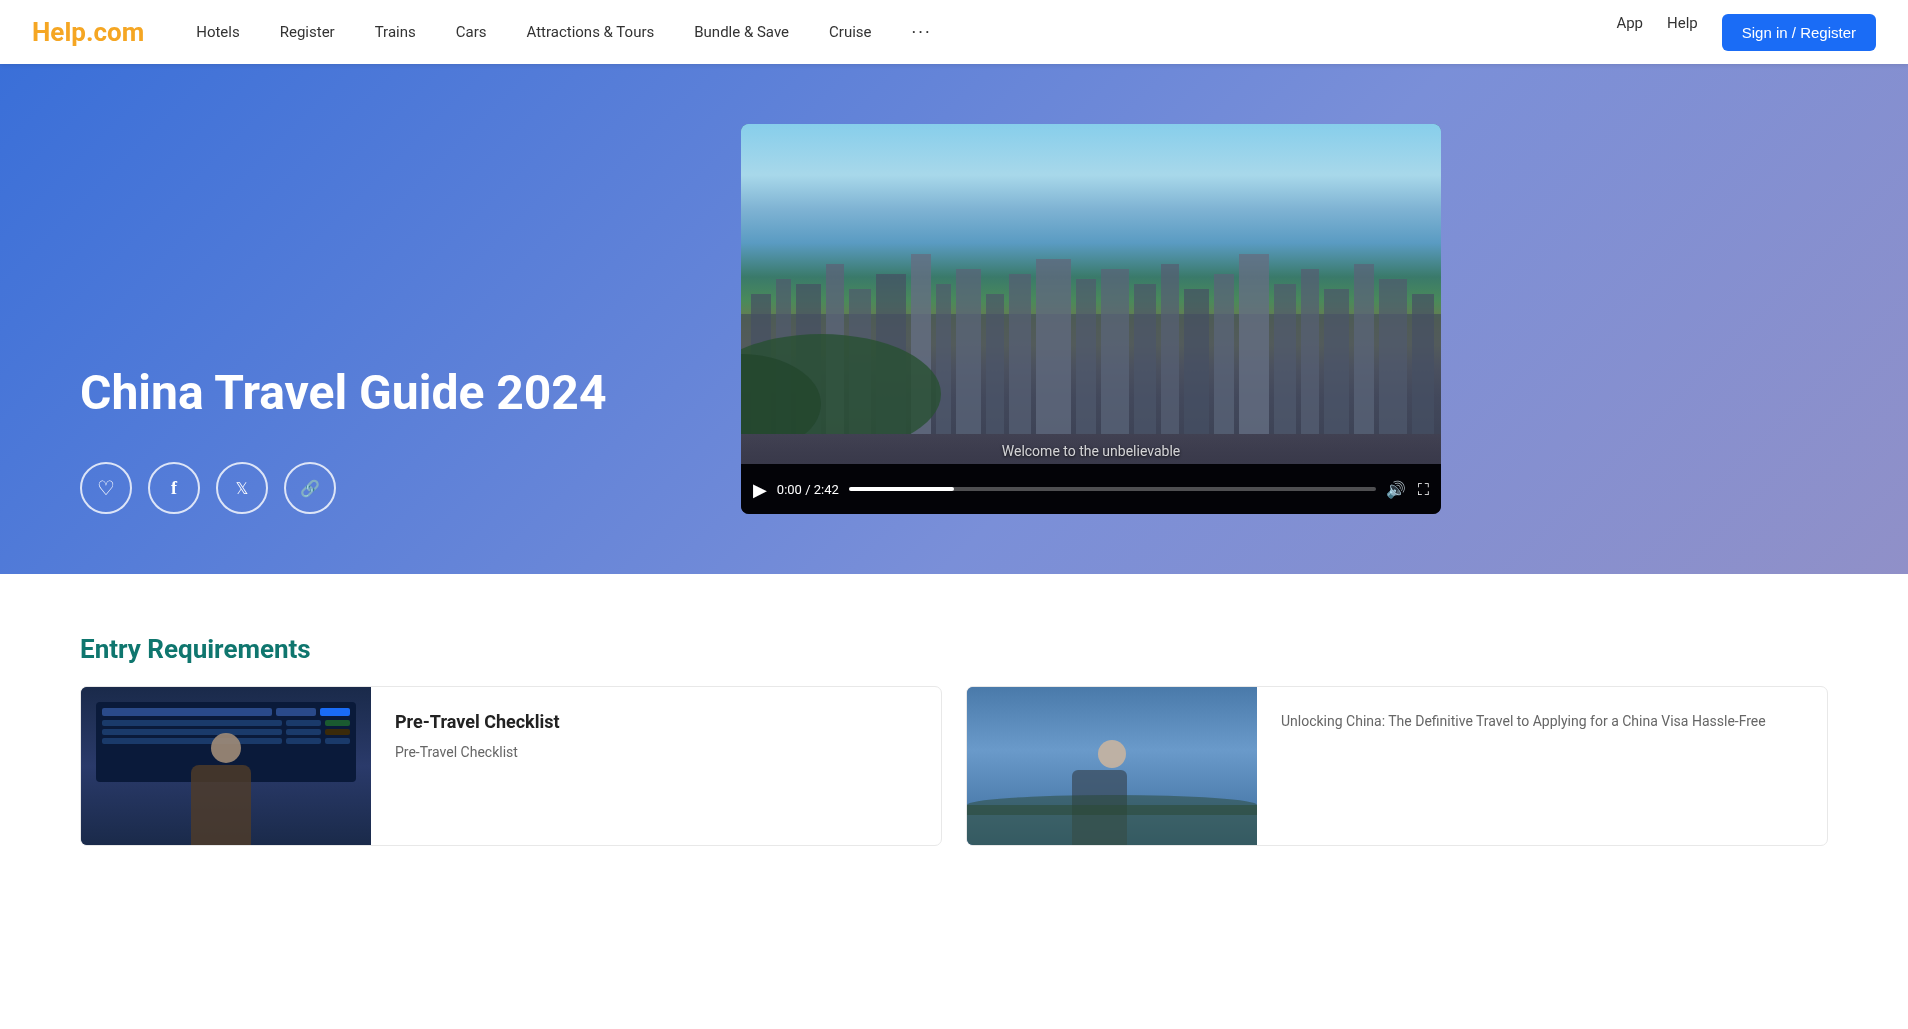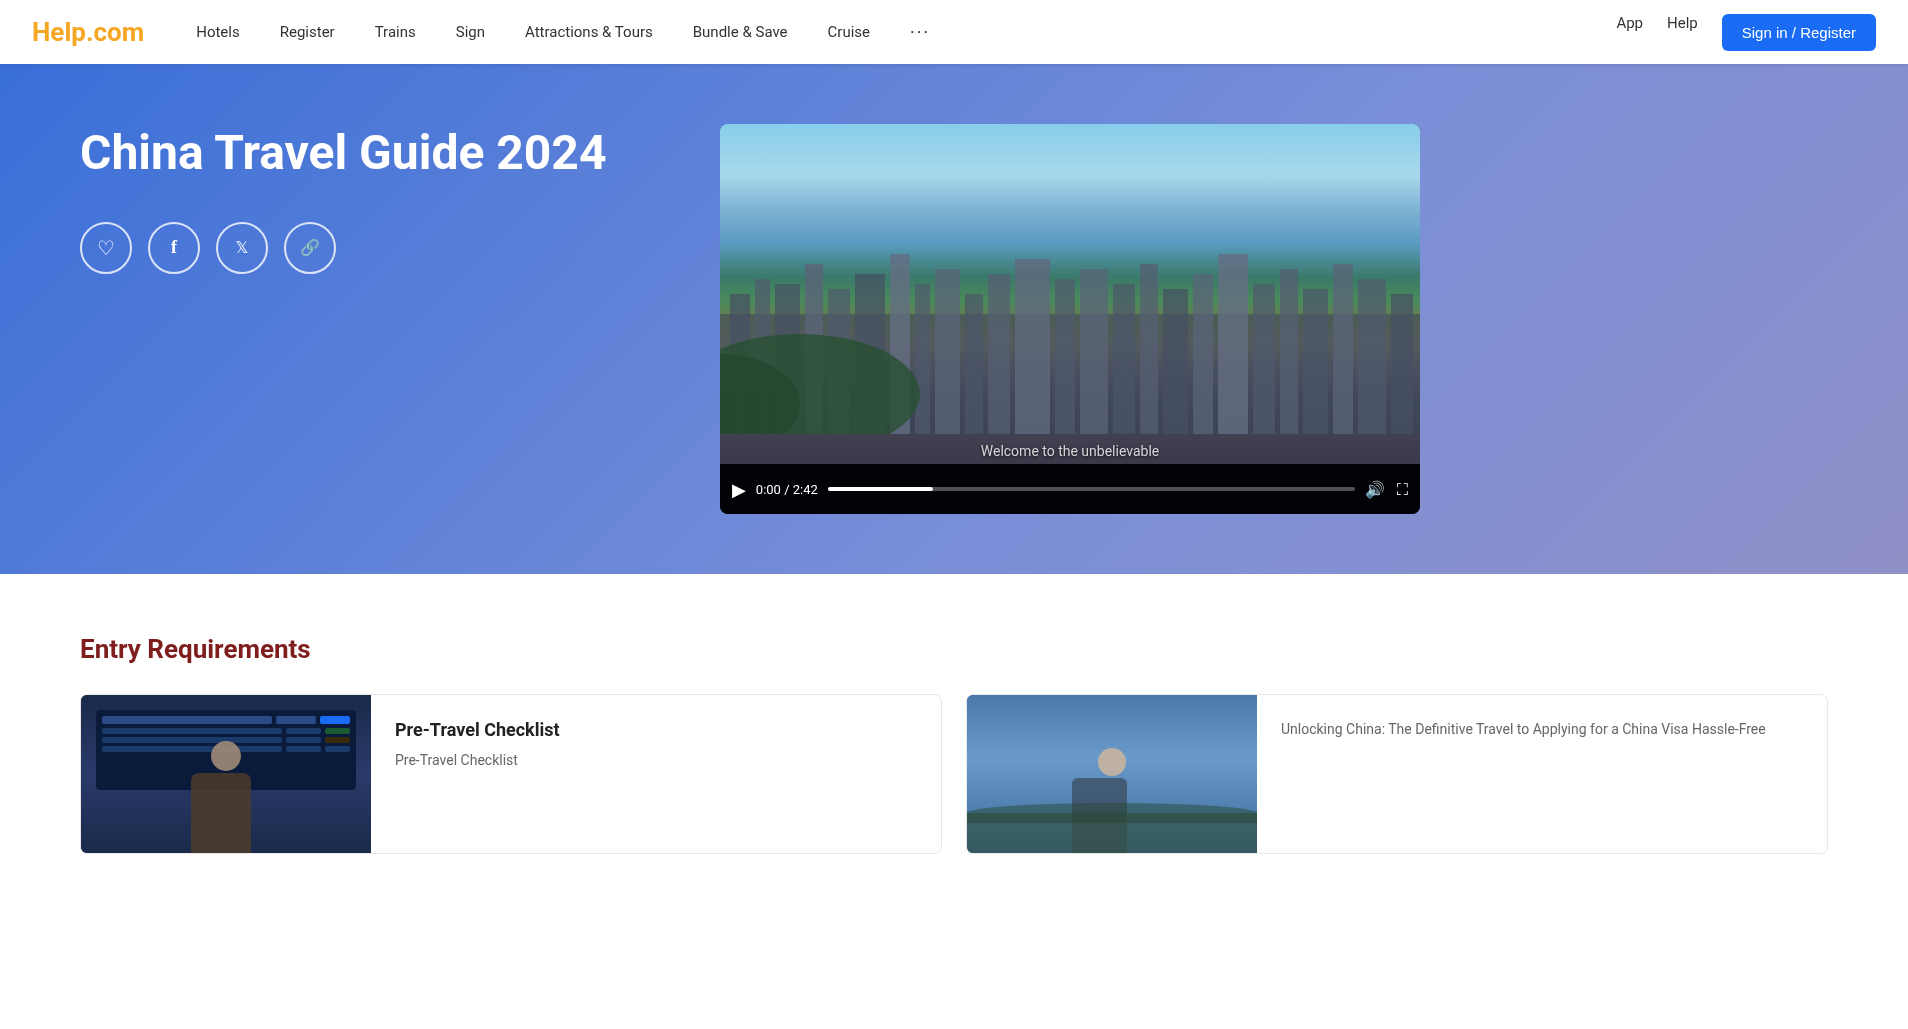--- a/index.html
+++ b/index.html
@@ -66,21 +66,21 @@
       cursor: pointer;
       white-space: nowrap;
       font-weight: 500;
     }
 
     
     .hero {
       background: linear-gradient(135deg, #3a6fd8 0%, #5a7fd8 30%, #7a8fd8 60%, #9090c8 100%);
       min-height: 490px;
       display: flex;
-      align-items: flex-start;
+      align-items: flex-end;
       padding: 60px 80px;
       position: relative;
       overflow: hidden;
     }
     .hero-left {
       flex: 1;
       max-width: 600px;
       z-index: 2;
     }
     .hero-title {
@@ -111,21 +111,21 @@
 
     
     .hero-video {
       width: 700px;
       height: 390px;
       background: #1a1a2e;
       border-radius: 8px;
       overflow: hidden;
       flex-shrink: 0;
       position: relative;
-      margin-left: 40px;
+      margin-left: 61px;
     }
     .video-thumbnail {
       width: 100%;
       height: calc(100% - 50px);
       background: linear-gradient(180deg, #87ceeb 0%, #b0d4f0 20%, #6a9fb5 40%, #4a7a5a 55%, #5a8a6a 60%, #8a8060 70%, #6a6a6a 80%, #4a4a5a 100%);
       position: relative;
       overflow: hidden;
     }
     
     .video-thumbnail::before {
@@ -195,22 +195,22 @@
     }
 
     
     .content-section {
       padding: 60px 80px 40px;
       background: #fff;
     }
     .section-title {
       font-size: 26px;
       font-weight: 700;
-      color: #7f1d1d;
-      margin-bottom: 30px;
+      color: #0f766e;
+      margin-bottom: 22px;
     }
     .cards-row {
       display: flex;
       gap: 24px;
     }
     .entry-card {
       flex: 1;
       display: flex;
       border: 1px solid #e8e8e8;
       border-radius: 7px;
@@ -260,21 +260,21 @@
 <body>
 
 <header class="header">
   <a class="logo">
     <span>Help</span><span style="color:#f5a623">.</span><span>com</span>
   </a>
   <nav class="nav">
     <span class="nav-item">Hotels</span>
     <span class="nav-item">Register</span>
     <span class="nav-item">Trains</span>
-    <span class="nav-item">Sign</span>
+    <span class="nav-item">Cars</span>
     <span class="nav-item">Attractions &amp; Tours</span>
     <span class="nav-item">Bundle &amp; Save</span>
     <span class="nav-item">Cruise</span>
     <span class="nav-more">···</span>
   </nav>
   <div class="header-right">
     <span class="header-link">App</span>
     <span class="header-link">Help</span>
     <button class="signin-btn">Sign in / Register</button>
   </div>

